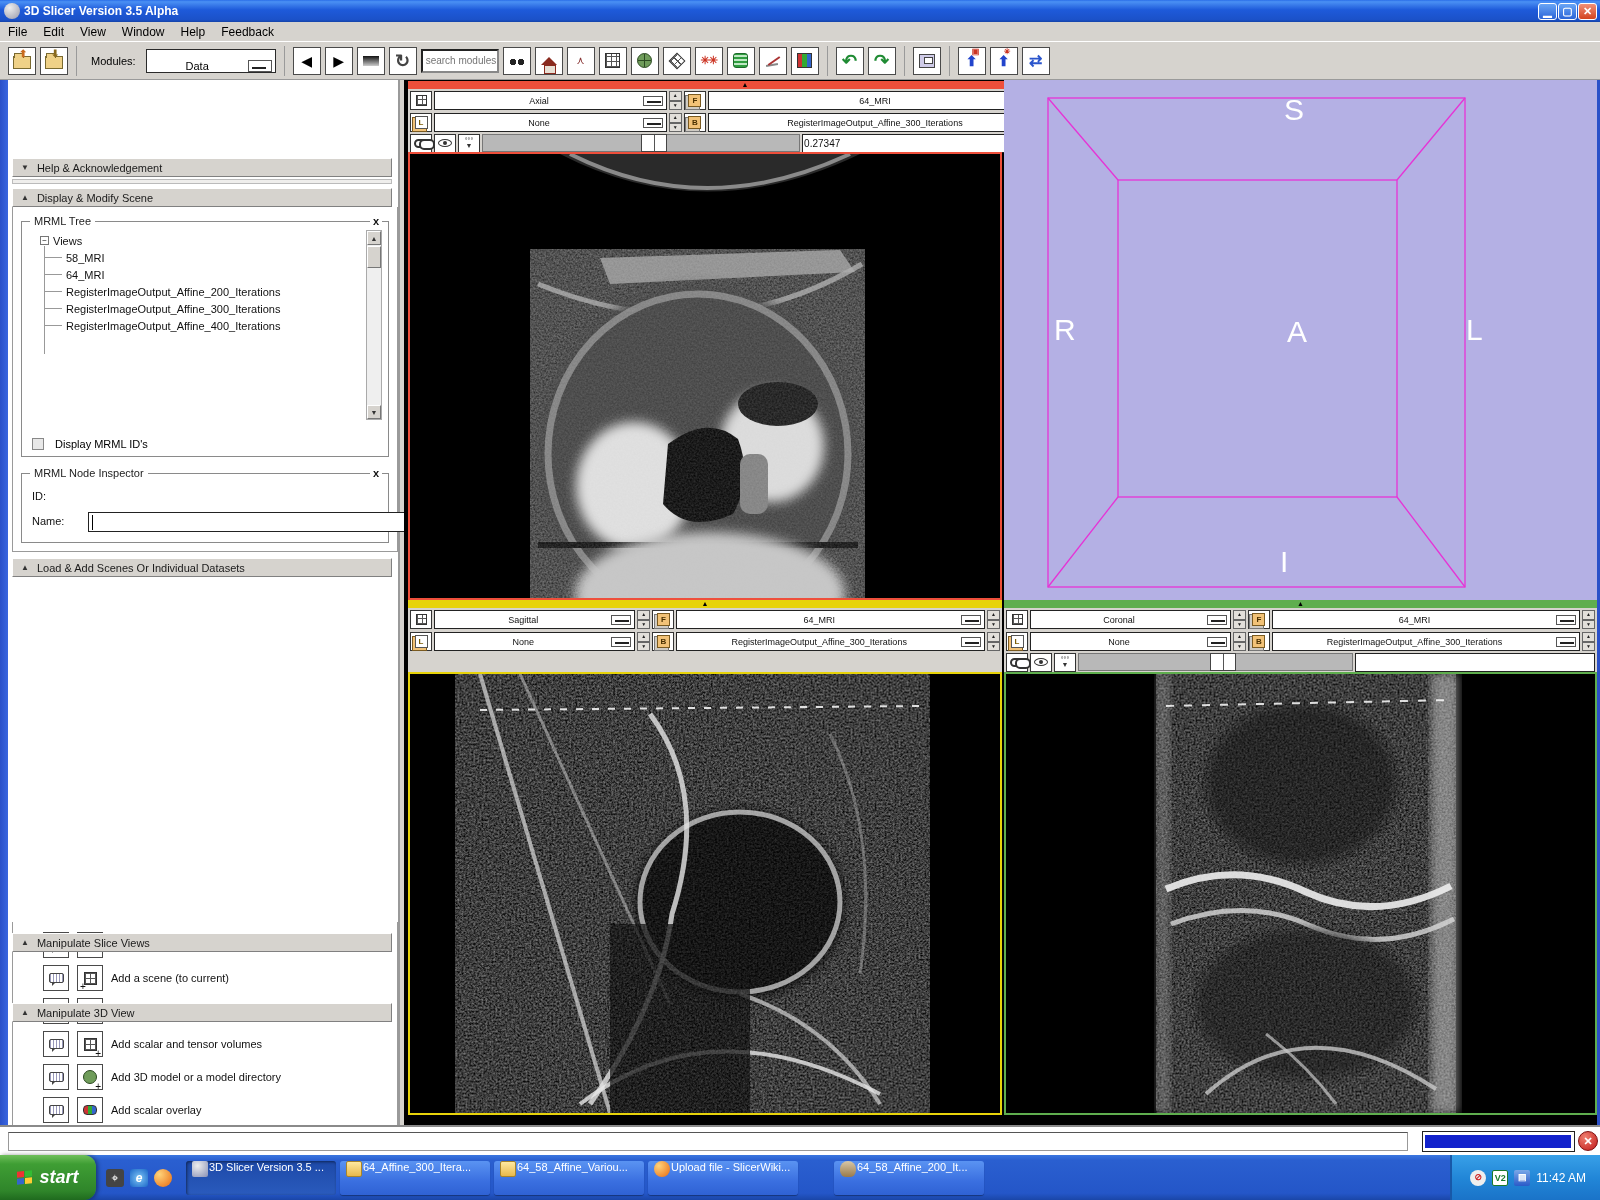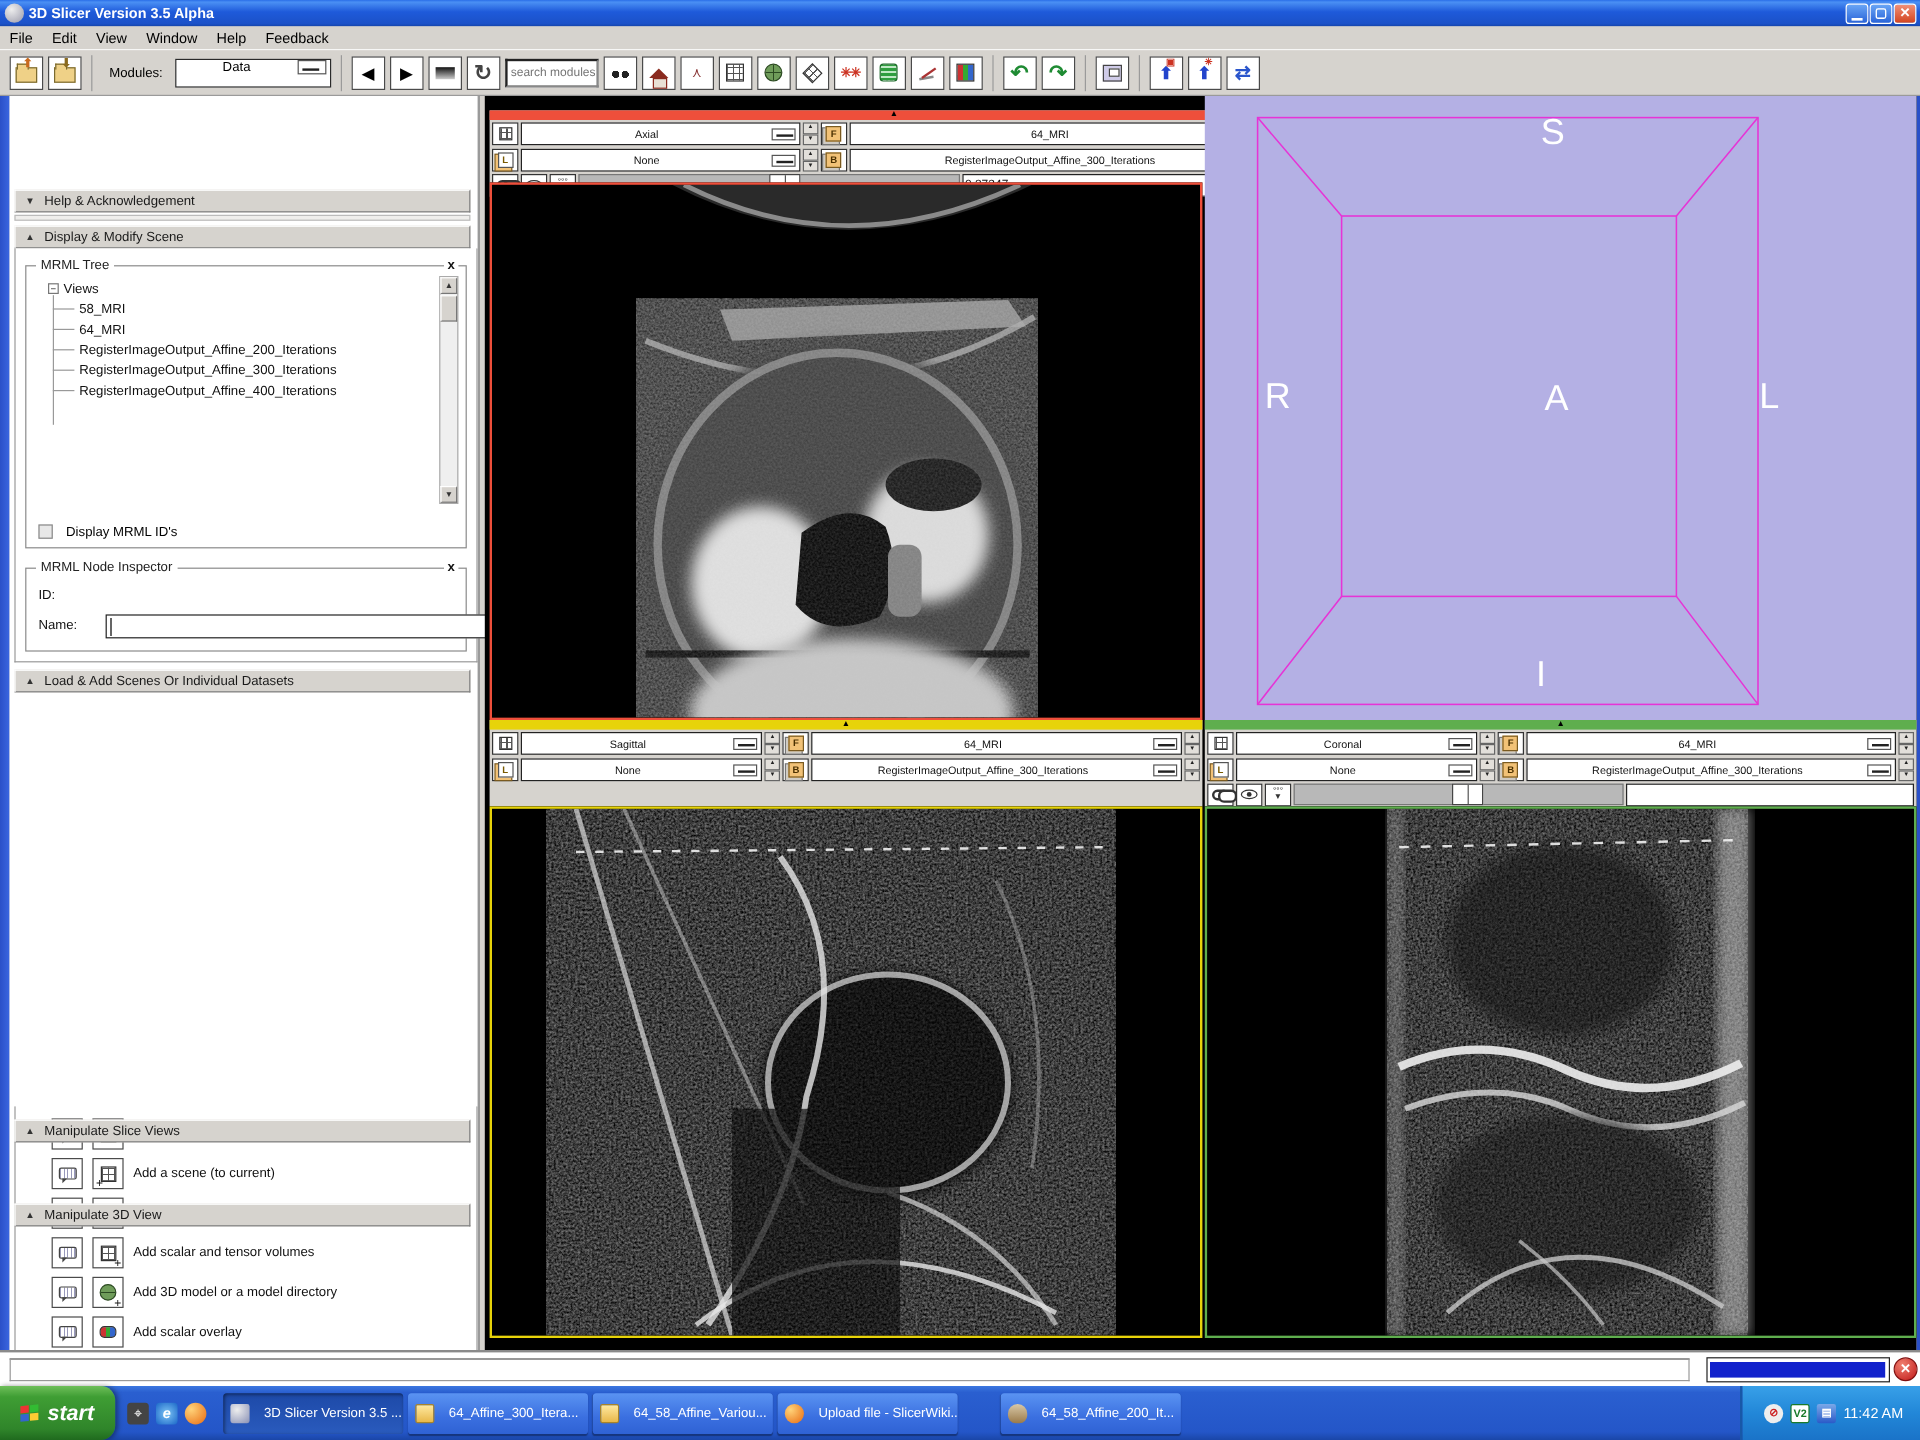--- a/index.html
+++ b/index.html
@@ -17,21 +17,21 @@
     background:linear-gradient(#69a5f5,#2a64d8);}
   .sysbtn.close{background:linear-gradient(#f09078,#d3441f);}
   #menubar{position:absolute;left:0;top:22px;width:1600px;height:20px;background:#d6d3ce;
     display:flex;align-items:center;font-size:12px;color:#000;border-bottom:1px solid #fff;}
   #menubar span{padding:12px 8px;}
   #toolbar{position:absolute;left:0;top:42px;width:1600px;height:38px;background:#d6d3ce;
     display:flex;align-items:center;gap:4px;padding-left:8px;border-bottom:1px solid #9a9a9a;font-size:11px;}
   .tbtn{width:28px;height:28px;background:#fff;border:1px solid #4a4a4a;display:flex;
     align-items:center;justify-content:center;font-size:14px;position:relative;}
   .tsep{width:1px;height:30px;background:#9a9a9a;margin:0 4px;}
-  .kwfield{background:#fff;border:1px solid #2a2a2a;height:24px;display:flex;align-items:flex-start;}
+  .kwfield{background:#fff;border:1px solid #2a2a2a;height:24px;display:flex;align-items:flex-end;}
   .kwdropind{width:24px;height:12px;border:1px solid #555;background:#fff;margin-left:auto;margin-right:3px;
     position:relative;}
   .kwdropind::after{content:"";position:absolute;left:3px;bottom:2px;width:14px;height:2px;background:#222;}
   #searchbox{width:78px;height:24px;border:2px solid #222;border-right-color:#888;border-bottom-color:#888;
     background:#fff;color:#999;font-size:10px;padding-left:3px;}
 
   
   .gfolder{width:18px;height:13px;background:#efd187;border:1px solid #7a6a30;position:relative;margin-top:4px;}
   .gfolder::before{content:"";position:absolute;left:0;top:-4px;width:8px;height:4px;background:#efd187;border:1px solid #7a6a30;border-bottom:none;}
   .garrow{position:absolute;left:5px;top:-8px;font-size:10px;line-height:10px;color:#c96a1e;font-weight:bold;}
@@ -139,21 +139,21 @@
     background:linear-gradient(#3b77e0 0%,#2a5fd0 12%,#2456c8 85%,#1a46a8 100%);display:flex;align-items:center;}
   #startbtn{height:45px;width:96px;border-radius:0 12px 12px 0;
     background:linear-gradient(#6fbf5a 0%,#3f9e34 20%,#2f852a 80%,#1f6a1e 100%);
     color:#fff;font-size:18px;font-style:italic;font-weight:bold;display:flex;align-items:center;
     justify-content:center;gap:6px;box-shadow:2px 0 4px rgba(0,0,0,.4);}
   .winflag{width:16px;height:14px;display:grid;grid-template-columns:7px 7px;grid-template-rows:6px 6px;gap:1px;transform:skewY(-6deg);}
   .winflag i{display:block;}
   .ql{display:flex;gap:6px;align-items:center;margin:0 10px;}
   .qlicon{width:18px;height:18px;border-radius:3px;font-size:12px;color:#fff;text-align:center;line-height:18px;}
   .task{height:34px;width:150px;margin-left:4px;border-radius:3px;color:#fff;font-size:11px;
-    background:linear-gradient(#5a93f2,#3a6fe0 60%,#2f62d4);display:flex;align-items:center;gap:12px;
+    background:linear-gradient(#5a93f2,#3a6fe0 60%,#2f62d4);display:flex;gap:1px;
     padding:0 6px;white-space:nowrap;overflow:hidden;box-shadow:0 1px 1px rgba(0,0,0,.35);}
   .task.active{background:linear-gradient(#1d49a8,#2a5bbd);box-shadow:inset 1px 1px 3px rgba(0,0,0,.5);}
   .ticon{width:16px;height:16px;flex:0 0 16px;border-radius:2px;}
   #tray{margin-left:auto;height:45px;display:flex;align-items:center;gap:6px;padding:0 14px 0 18px;
     background:linear-gradient(#38a0e8 0%,#2287d8 50%,#1a73c8 100%);border-left:2px solid #1858a8;color:#fff;font-size:12px;}
   .trayicon{width:16px;height:16px;border-radius:2px;font-size:9px;font-weight:bold;text-align:center;line-height:15px;color:#fff;}
 
   .r{color:#d22;}
 </style>
 </head>
@@ -424,21 +424,21 @@
 
     <div class="sechdr" style="position:absolute;left:2px;right:4px;top:923px;">
       <span class="tri">▲</span>
       <span>Manipulate 3D View</span>
     </div>
 
   </div>
 
   <div id="viewport">
 
-    <div class="ctrl" style="left:4px;top:12px;width:674px;height:72px;">
+    <div class="ctrl" style="left:4px;top:1px;width:674px;height:72px;">
       <div class="cstrip" style="background:#ee4f3b;">▲</div>
       <div class="crow" style="top:9px;">
         <span class="cbtn">
             <span class="ggrid" style="width:11px;height:11px;"></span>
           </span>
         <span class="cdrop" style="flex:2.6;">
             <span class="txt">Axial</span>
             <span class="kwdropind" style="width:20px;height:10px;"></span>
           </span>
         <span class="spin">

